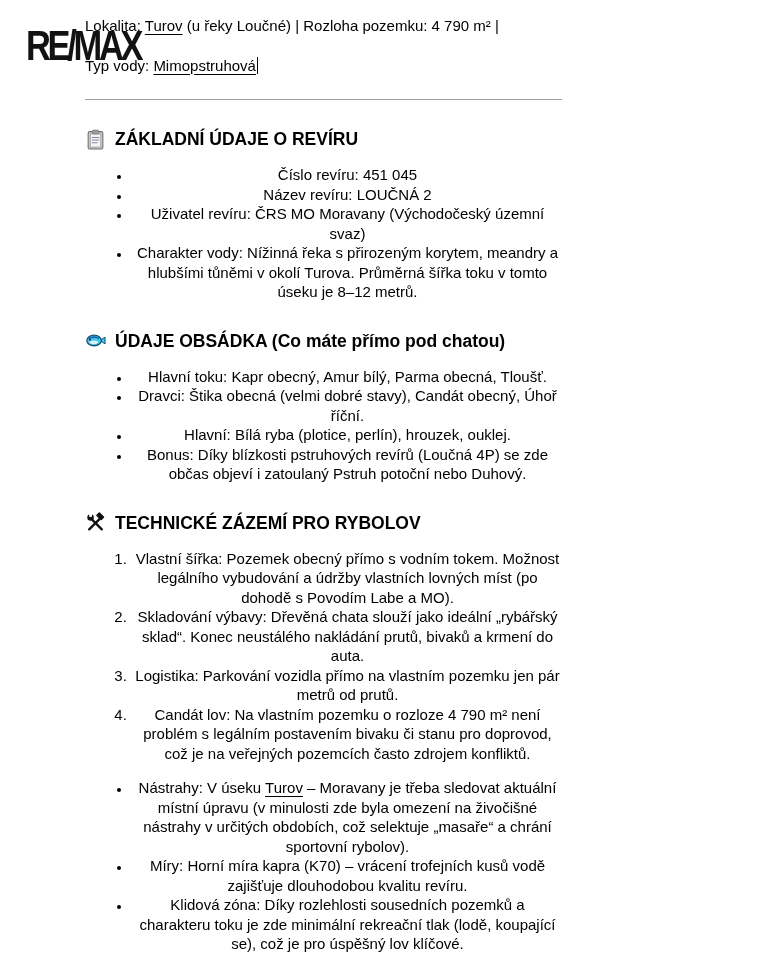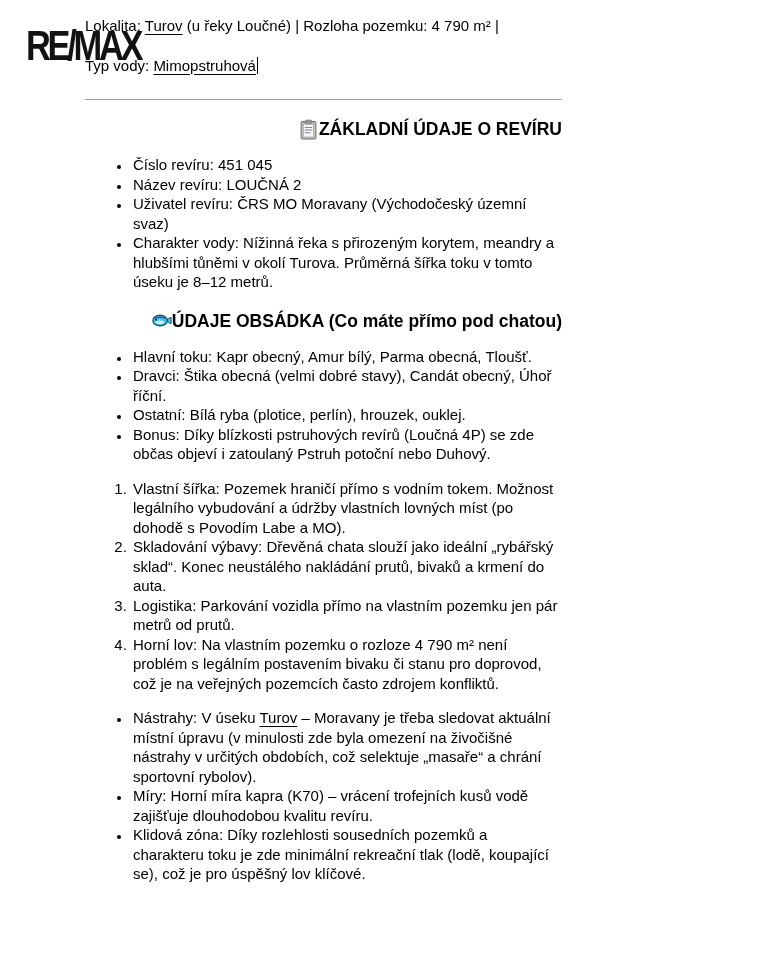--- a/index.html
+++ b/index.html
@@ -24,27 +24,27 @@
   .misspelled{
     text-decoration-line:underline;text-decoration-style:wavy;
     text-decoration-color:#e0301e;text-decoration-thickness:1px;
     text-underline-offset:3px;
     text-decoration:underline;
   }
   .caret{display:inline-block;width:1.5px;height:17px;background:#000;
          vertical-align:-3px;margin-left:1px;}
   hr{border:none;border-top:1px solid #9e9e9e;margin:24px 0 0;}
   
-  h2.sec{display:flex;align-items:center;font-size:17.5px;
-         line-height:22px;font-weight:bold;margin:18px 0 14px;justify-content:flex-end;}
+  h2.sec{display:flex;align-items:center;gap:9px;font-size:17.5px;
+         line-height:22px;font-weight:bold;margin:28px 0 14px;}
   .sec-ic{display:inline-flex;width:21px;height:21px;flex:0 0 auto;}
   .sec-ic svg{width:100%;height:100%;}
   ul.blist,ol.nlist{margin:15px 0 0;padding-left:46px;font-size:15px;
                     line-height:19.5px;}
-  ul.blist li,ol.nlist li{margin:0;padding-left:2px;}
+  ul.blist li,ol.nlist li{margin:0;padding-left:2px;text-align:center;}
   ul.blist li::marker{font-size:12px;}
   b.lbl{font-weight:normal;}
 </style>
 </head>
 <body>
 
 <div class="page">
 
   <div class="logo">RE/MAX</div>
 
@@ -81,29 +81,41 @@
       <path d="M3.8 8.1 C 7 6, 12.2 6, 14.8 8" stroke="#1469a8" stroke-width="1.8" fill="none"></path>
       <ellipse cx="9.2" cy="11.8" rx="4.6" ry="1.9" fill="#dff4fc" opacity="0.95"></ellipse>
       <circle cx="5.3" cy="9.2" r="0.95" fill="#072a3d"></circle>
     </svg>
       </span>
     <span>ÚDAJE OBSÁDKA (Co máte přímo pod chatou)</span>
   </h2>
   <ul class="blist">
     <li><b class="lbl">Hlavní toku:</b> <span>Kapr obecný, Amur bílý, Parma obecná, Tloušť.</span></li>
     <li><b class="lbl">Dravci:</b> <span>Štika obecná (velmi dobré stavy), Candát obecný, Úhoř říční.</span></li>
-    <li><b class="lbl">Ostatní:</b> <span>Bílá ryba (plotice, perlín), hrouzek, ouklej.</span></li>
+    <li><b class="lbl">Hlavní:</b> <span>Bílá ryba (plotice, perlín), hrouzek, ouklej.</span></li>
     <li><b class="lbl">Bonus:</b> <span>Díky blízkosti pstruhových revírů (Loučná 4P) se zde občas objeví i zatoulaný Pstruh potoční nebo Duhový.</span></li>
   </ul>
 
+  <h2 class="sec">
+    <span class="sec-ic">
+        <svg viewBox="0 0 20 20" xmlns="http://www.w3.org/2000/svg">
+      <path d="M4 16.5 L14 6.5" stroke="#111" stroke-width="2.2" stroke-linecap="round"></path>
+      <rect x="11" y="1.8" width="7" height="4.6" rx="0.8" fill="#111" transform="rotate(45 14.5 4.1)"></rect>
+      <path d="M16 16.5 L7 7.5" stroke="#111" stroke-width="2.2" stroke-linecap="round"></path>
+      <circle cx="5.3" cy="5.3" r="3.1" fill="#111"></circle>
+      <rect x="4" y="0.5" width="2.6" height="4.2" fill="#ffffff"></rect>
+    </svg>
+      </span>
+    <span>TECHNICKÉ ZÁZEMÍ PRO RYBOLOV</span>
+  </h2>
   <ol class="nlist">
-    <li><b class="lbl">Vlastní šířka:</b> <span>Pozemek hraničí přímo s vodním tokem. Možnost legálního vybudování a údržby vlastních lovných míst (po dohodě s Povodím Labe a MO).</span></li>
+    <li><b class="lbl">Vlastní šířka:</b> <span>Pozemek obecný přímo s vodním tokem. Možnost legálního vybudování a údržby vlastních lovných míst (po dohodě s Povodím Labe a MO).</span></li>
     <li><b class="lbl">Skladování výbavy:</b> <span>Dřevěná chata slouží jako ideální „rybářský sklad“. Konec neustálého nakládání prutů, bivaků a krmení do auta.</span></li>
     <li><b class="lbl">Logistika:</b> <span>Parkování vozidla přímo na vlastním pozemku jen pár metrů od prutů.</span></li>
-    <li><b class="lbl">Horní lov:</b> <span>Na vlastním pozemku o rozloze 4 790 m² není problém s legálním postavením bivaku či stanu pro doprovod, což je na veřejných pozemcích často zdrojem konfliktů.</span></li>
+    <li><b class="lbl">Candát lov:</b> <span>Na vlastním pozemku o rozloze 4 790 m² není problém s legálním postavením bivaku či stanu pro doprovod, což je na veřejných pozemcích často zdrojem konfliktů.</span></li>
   </ol>
 
   <ul class="blist">
     <li><b class="lbl">Nástrahy:</b> <span>V úseku</span> <span class="misspelled">Turov</span> <span>– Moravany je třeba sledovat aktuální místní úpravu (v minulosti zde byla omezení na živočišné nástrahy v určitých obdobích, což selektuje „masaře“ a chrání sportovní rybolov).</span></li>
     <li><b class="lbl">Míry:</b> <span>Horní míra kapra (K70) – vrácení trofejních kusů vodě zajišťuje dlouhodobou kvalitu revíru.</span></li>
     <li><b class="lbl">Klidová zóna:</b> <span>Díky rozlehlosti sousedních pozemků a charakteru toku je zde minimální rekreační tlak (lodě, koupající se), což je pro úspěšný lov klíčové.</span></li>
   </ul>
 
 </div>
 

